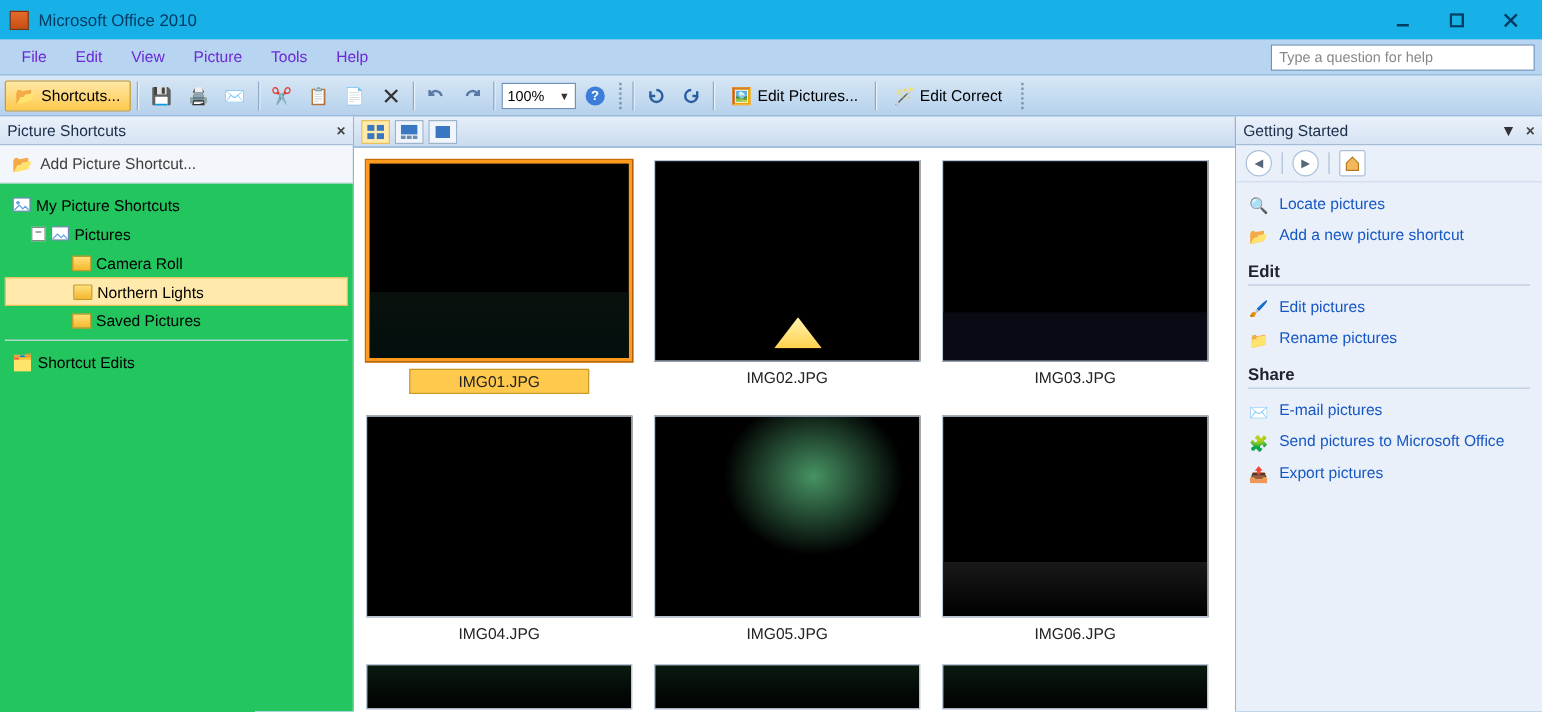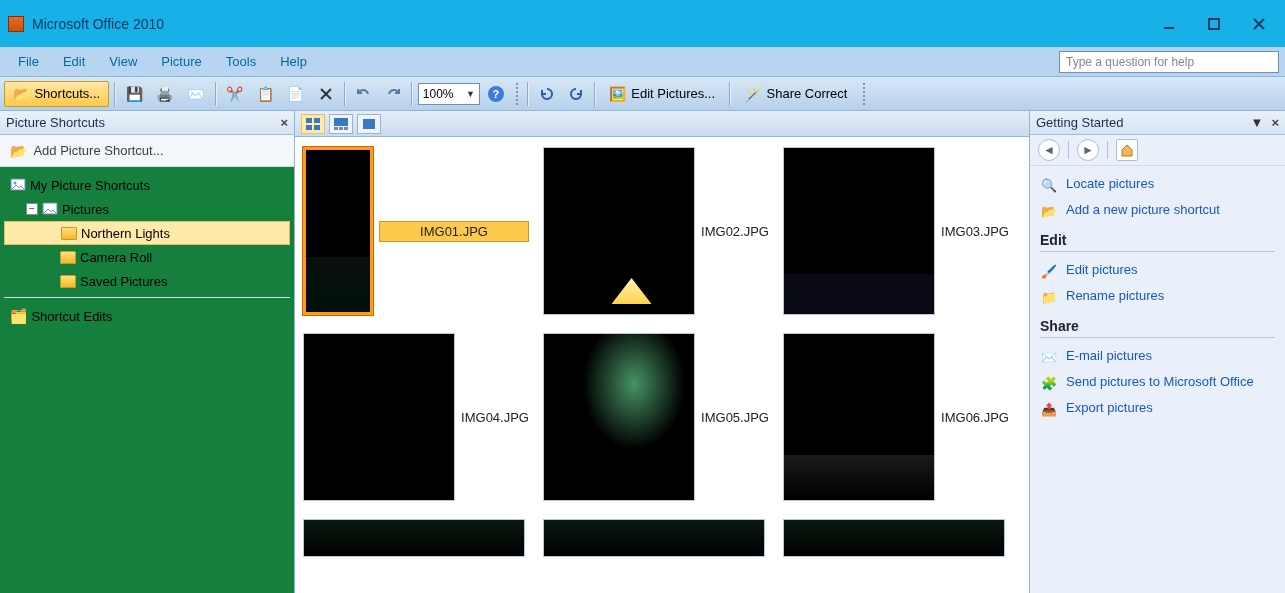--- a/index.html
+++ b/index.html
@@ -8,21 +8,21 @@
     font-size: 13px;
     width: 1285px;
     height: 593px;
     overflow: hidden;
     background: #bcd2ed;
     display: flex;
     flex-direction: column;
   }
   
   .titlebar {
-    height: 47px;
+    height: 33px;
     background: #18b1e7;
     display: flex;
     align-items: center;
     padding: 0 4px 0 8px;
     color: #fff;
   }
   .titlebar .appicon {
     width: 16px; height: 16px; margin-right: 8px;
     background: linear-gradient(#e66a2e,#c94e10);
     border: 1px solid #8a2e00;
@@ -37,21 +37,21 @@
   
   .menubar {
     height: 30px;
     background: #b7d5f0;
     display: flex; align-items: center;
     padding: 0 6px;
     border-bottom: 1px solid #8fb5d8;
   }
   .menuitem {
     padding: 4px 12px;
-    color: #0369a1;
+    color: #6d28d9;
     cursor: default;
   }
   .helpbox {
     margin-left: auto;
     width: 220px;
     height: 22px;
     border: 1px solid #6d91b8;
     background: #fff;
     padding: 2px 6px;
     color: #888;
@@ -131,21 +131,21 @@
   .addshortcut {
     display: flex; align-items: center;
     padding: 8px 10px;
     gap: 6px;
     border-bottom: 1px solid #cfdced;
   }
   .addshortcut a { color: #404040; text-decoration: none; }
   .tree {
     padding: 6px 4px;
     flex: 1;
-    background: #15803d;
+    background: #22c55e;
   }
   .treeitem {
     display: flex; align-items: center;
     height: 24px;
     padding-left: 6px;
     gap: 4px;
     cursor: default;
   }
   .treeitem.depth1 { padding-left: 22px; }
   .treeitem.depth2 { padding-left: 56px; }
@@ -197,21 +197,21 @@
     background: #fff;
     padding: 10px 8px;
   }
   .thumbgrid {
     display: grid;
     grid-template-columns: repeat(3, 226px);
     gap: 18px 14px;
     justify-content: start;
   }
   .thumb {
-    display: flex; flex-direction: row;
+    display: flex; flex-direction: column;
     align-items: center;
     gap: 6px;
   }
   .thumb .frame {
     width: 222px; height: 168px;
     border: 1px solid #b8c6d8;
     background: #000;
     position: relative;
     overflow: hidden;
   }
@@ -389,21 +389,21 @@
       </svg>
     </div>
   <div class="sep"></div>
   <div class="tbtn text">
     <span class="emoji">🖼️</span>
     <span class="lbl">Edit Pictures...</span>
   </div>
   <div class="sep"></div>
   <div class="tbtn text">
     <span class="emoji">🪄</span>
-    <span class="lbl">Share Correct</span>
+    <span class="lbl">Edit Correct</span>
   </div>
   <div class="tgrip"></div>
 </div>
 
 <div class="main">
 
   <div class="leftpane">
     <div class="panehdr">
       <span>Picture Shortcuts</span>
       <span class="close">×</span>
@@ -422,27 +422,27 @@
         <span>My Picture Shortcuts</span>
       </div>
       <div class="treeitem depth1">
         <span class="expander">−</span>
         <svg class="picicon">
             <rect x="1" y="1" width="14" height="11"></rect>
             <path d="M2 11l4-4 3 3 2-2 3 3" fill="none" stroke="#5aa0e0"></path>
           </svg>
         <span>Pictures</span>
       </div>
+      <div class="treeitem depth2">
+        <div class="foldericon"></div>
+        <span>Camera Roll</span>
+      </div>
       <div class="treeitem depth2 sel">
         <div class="foldericon"></div>
         <span>Northern Lights</span>
-      </div>
-      <div class="treeitem depth2">
-        <div class="foldericon"></div>
-        <span>Camera Roll</span>
       </div>
       <div class="treeitem depth2">
         <div class="foldericon"></div>
         <span>Saved Pictures</span>
       </div>
       <div class="unsavedsep">
         <div class="treeitem">
           <span class="emoji">🗂️</span>
           <span>Shortcut Edits</span>
         </div>

